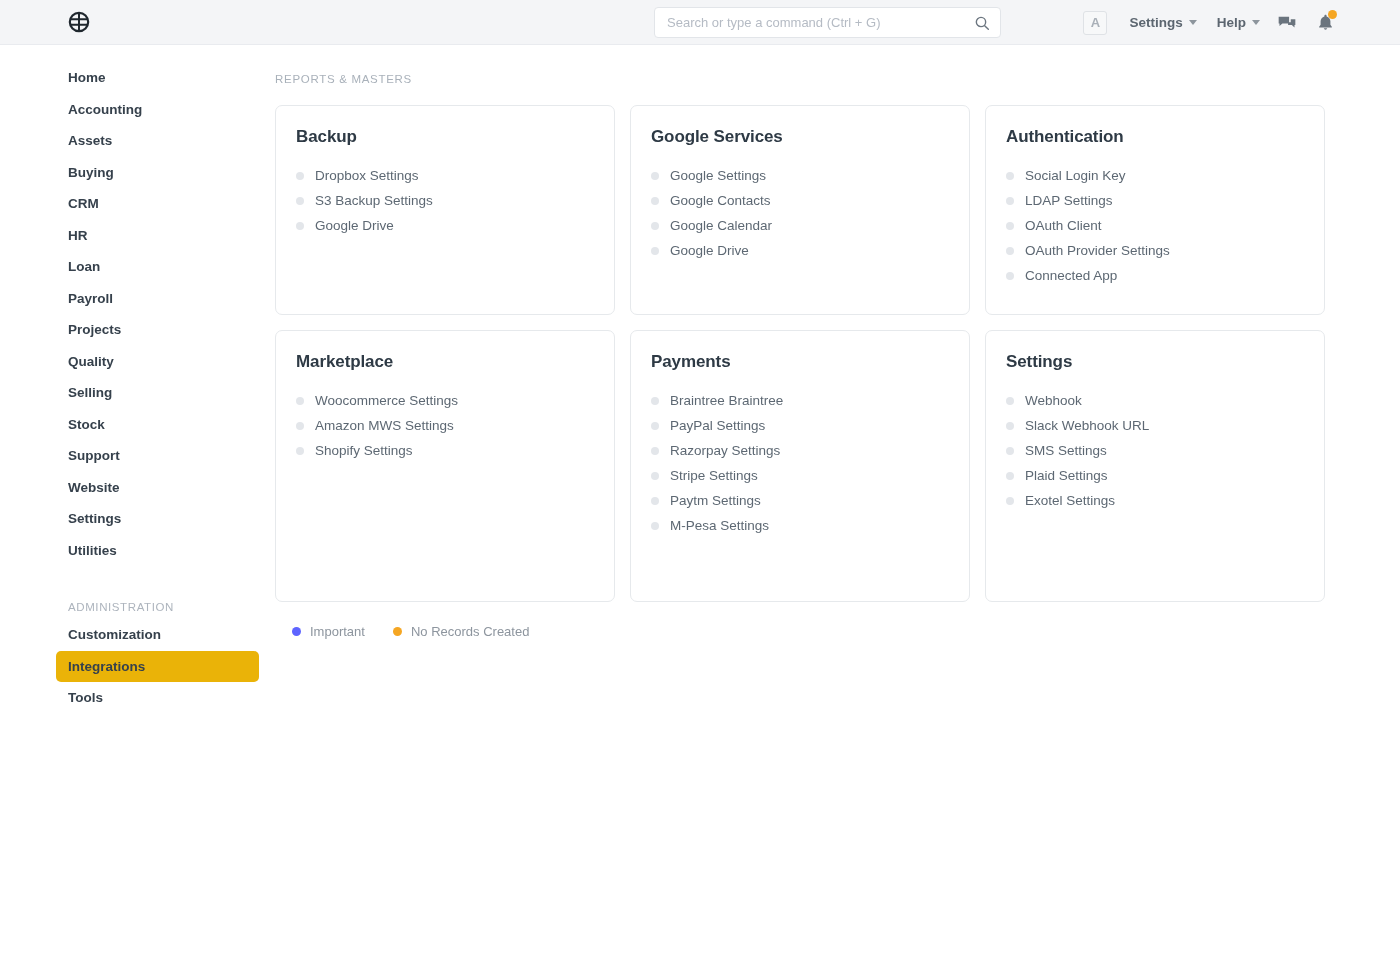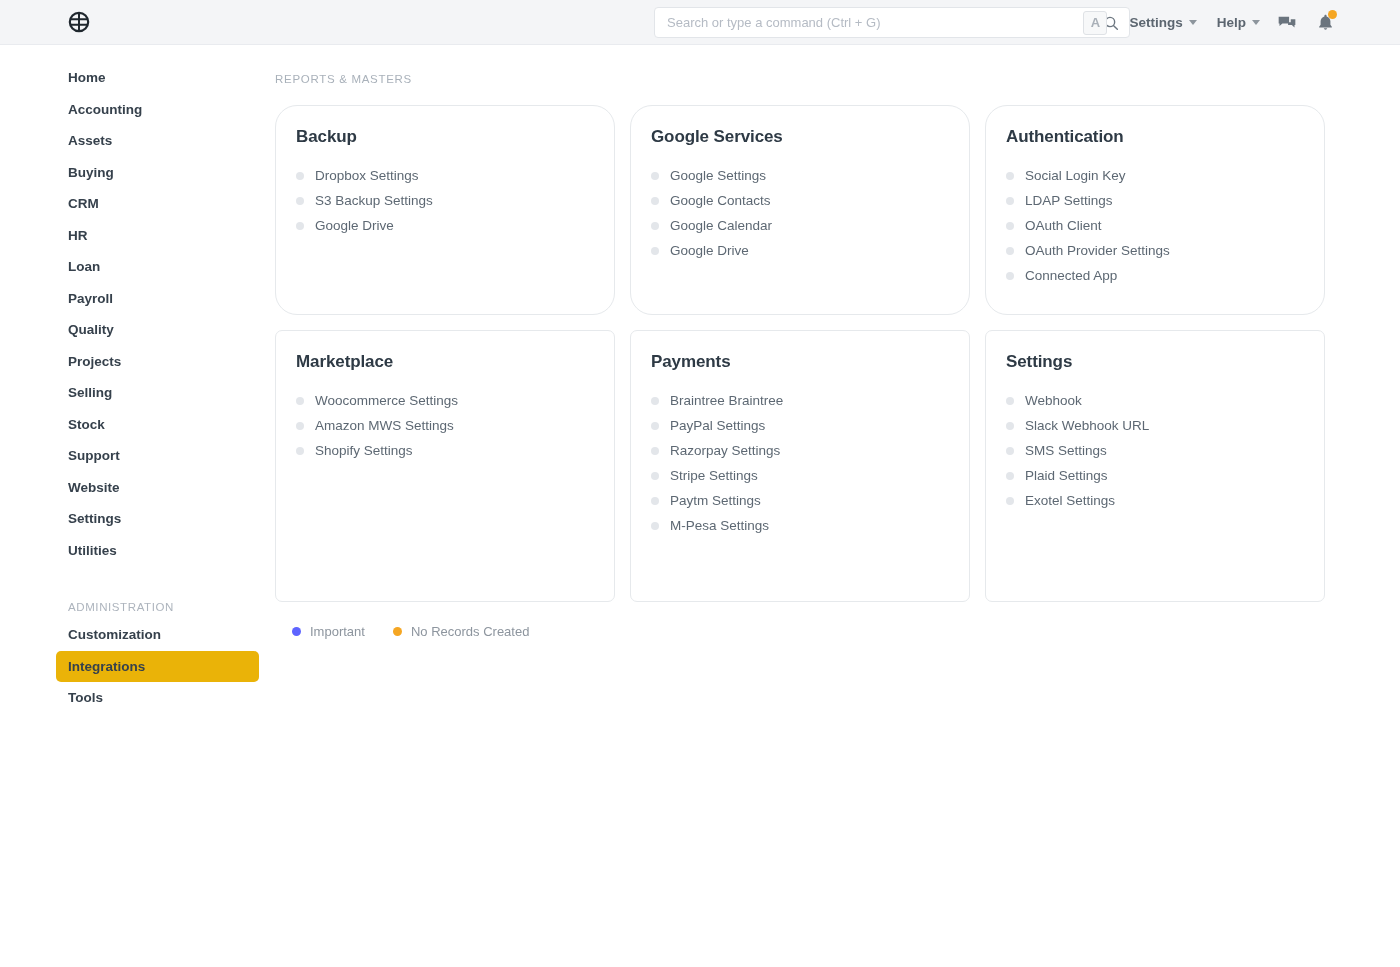--- a/index.html
+++ b/index.html
@@ -28,21 +28,21 @@
     display: flex;
     align-items: center;
     justify-content: flex-start;
   }
   .brand svg { display: block; }
 
   .navbar-search {
     position: absolute;
     left: 654px;
     top: 7px;
-    width: 476px;
+    width: 347px;
     height: 31px;
     background: #ffffff;
     border: 1px solid #e2e5e9;
     border-radius: 4px;
     display: flex;
     align-items: center;
     padding: 0 10px 0 12px;
   }
   .navbar-search input {
     flex: 1;
@@ -159,21 +159,21 @@
     display: grid;
     grid-template-columns: repeat(3, 340px);
     gap: 15px 15px;
   }
   .card {
     background: #ffffff;
     border: 1px solid #e6e9ec;
     border-radius: 7px;
     padding: 21px 20px 18px 20px;
   }
-  .card.row1 { min-height: 210px; border-radius: 22px; }
+  .card.row1 { min-height: 210px; }
   .card.row2 { min-height: 272px; }
   .card-title {
     font-size: 17px;
     font-weight: 700;
     color: #2e3a45;
     margin-bottom: 16px;
     letter-spacing: -0.1px;
   }
   .card-links { list-style: none; }
   .card-link {
@@ -272,22 +272,22 @@
   <nav class="sidebar">
     <ul class="sidebar-list" id="sidebar-main">
         <li class="sidebar-item">Home</li>
         <li class="sidebar-item">Accounting</li>
         <li class="sidebar-item">Assets</li>
         <li class="sidebar-item">Buying</li>
         <li class="sidebar-item">CRM</li>
         <li class="sidebar-item">HR</li>
         <li class="sidebar-item">Loan</li>
         <li class="sidebar-item">Payroll</li>
+        <li class="sidebar-item">Projects</li>
         <li class="sidebar-item">Quality</li>
-        <li class="sidebar-item">Projects</li>
         <li class="sidebar-item">Selling</li>
         <li class="sidebar-item">Stock</li>
         <li class="sidebar-item">Support</li>
         <li class="sidebar-item">Website</li>
         <li class="sidebar-item">Settings</li>
         <li class="sidebar-item">Utilities</li>
       </ul>
 
     <div class="sidebar-section-title">ADMINISTRATION</div>
 

